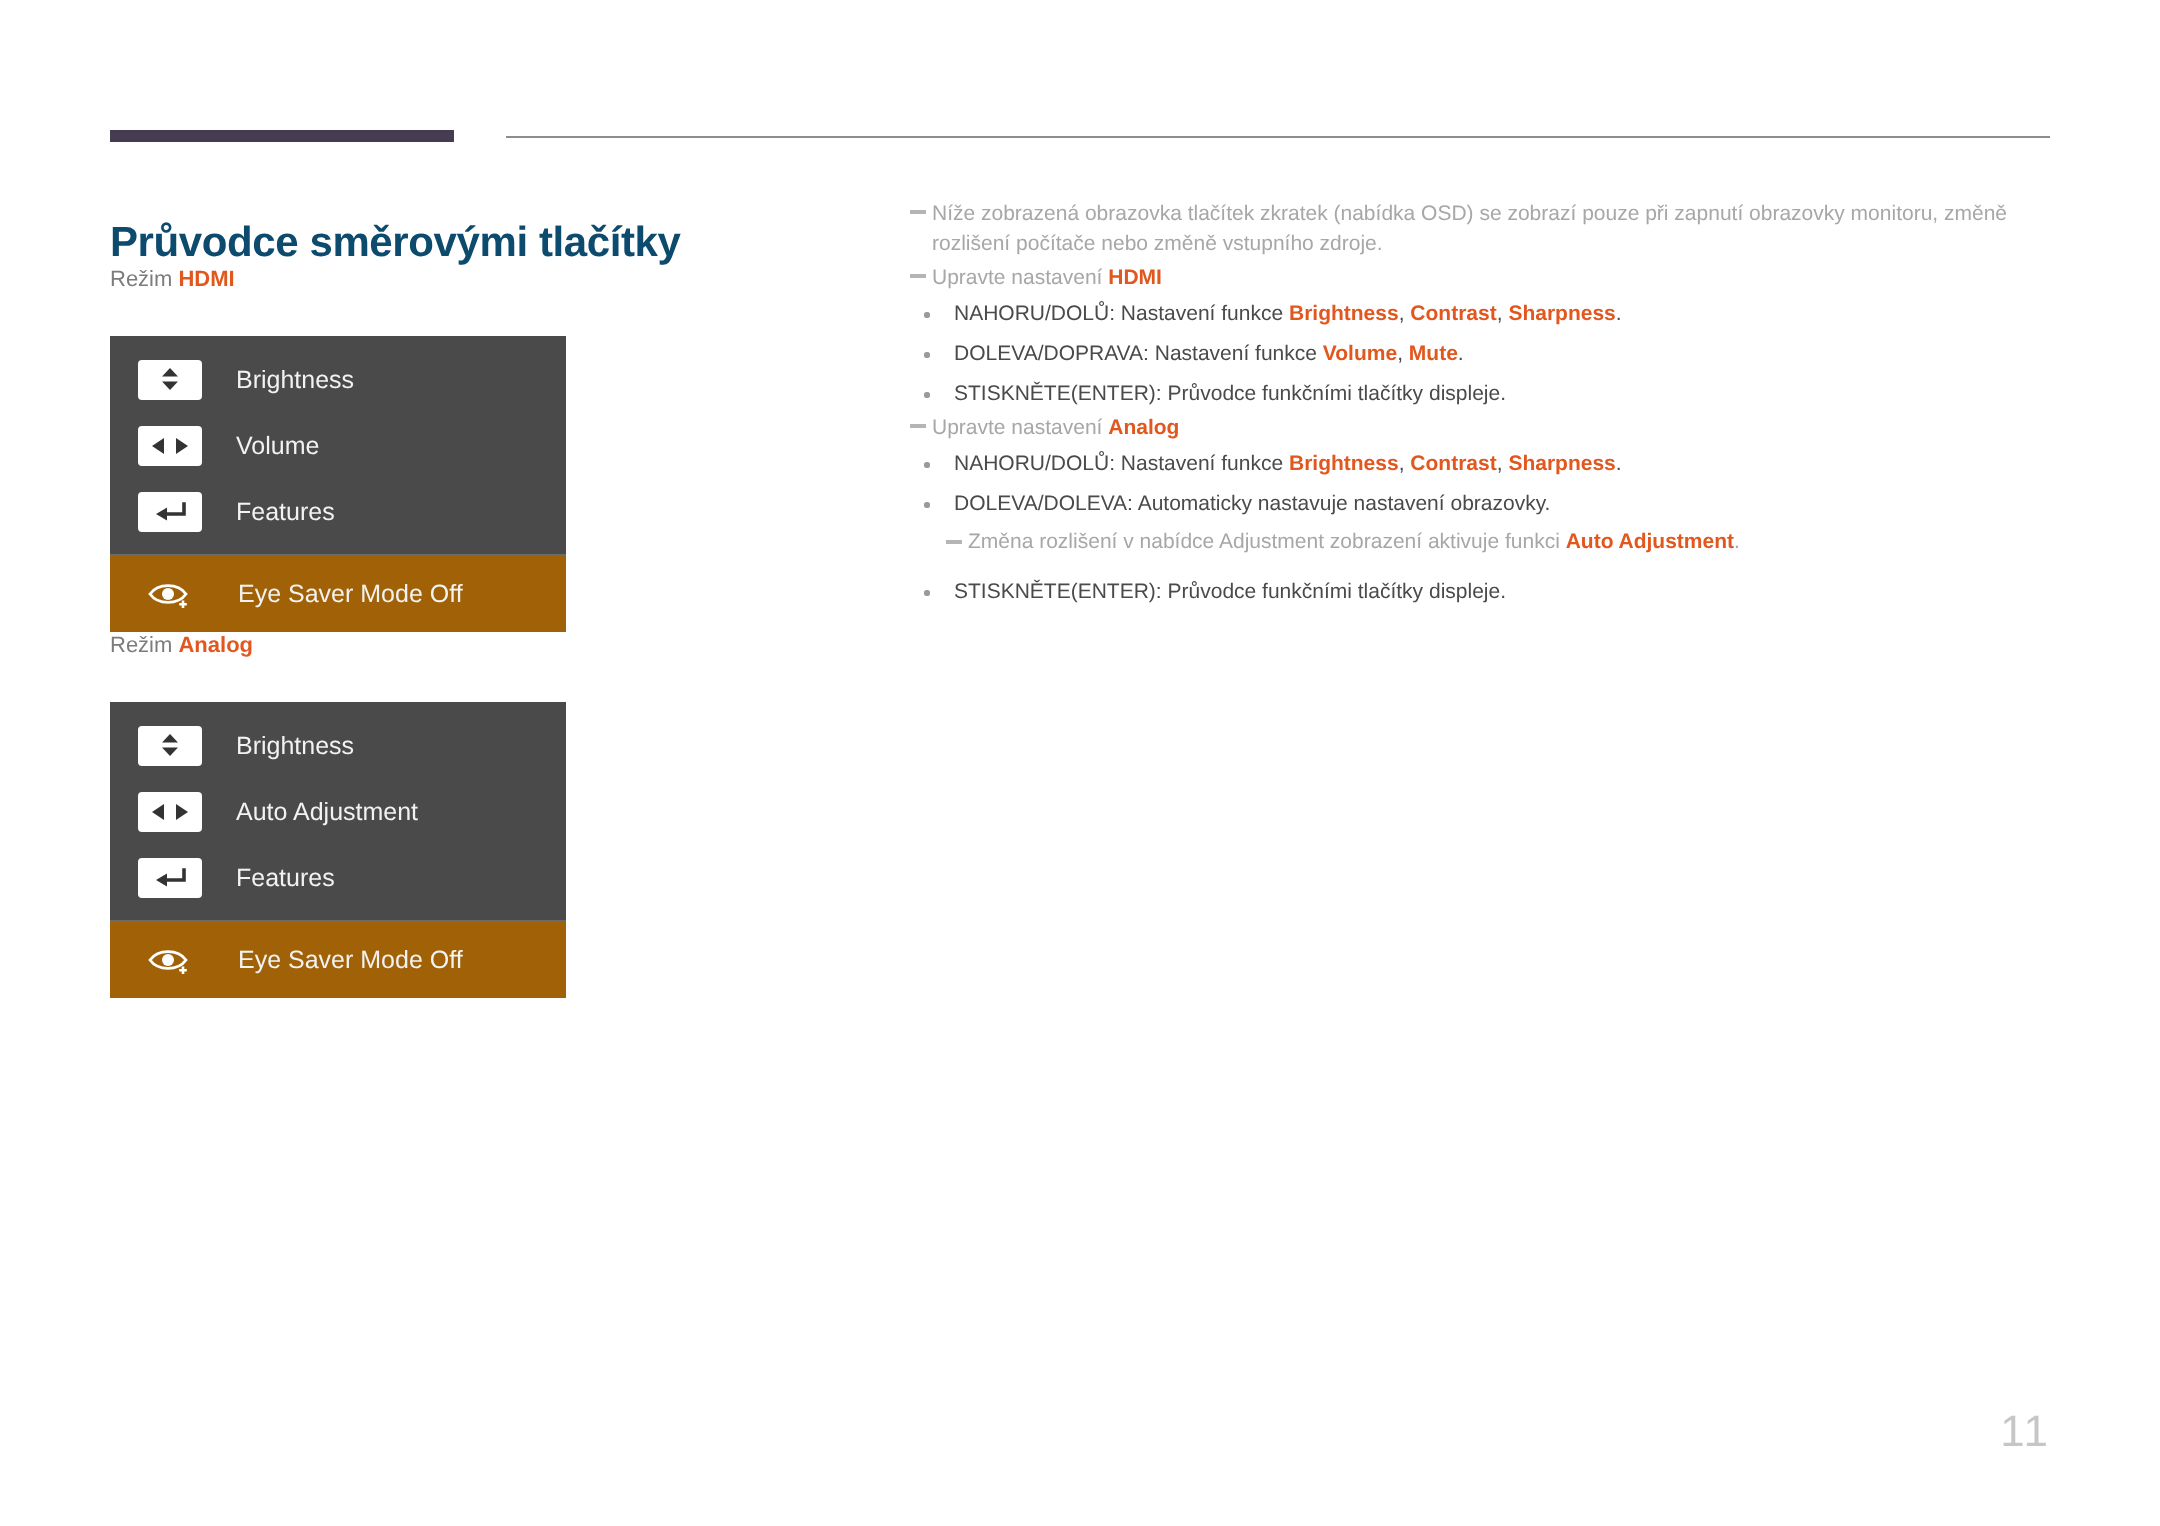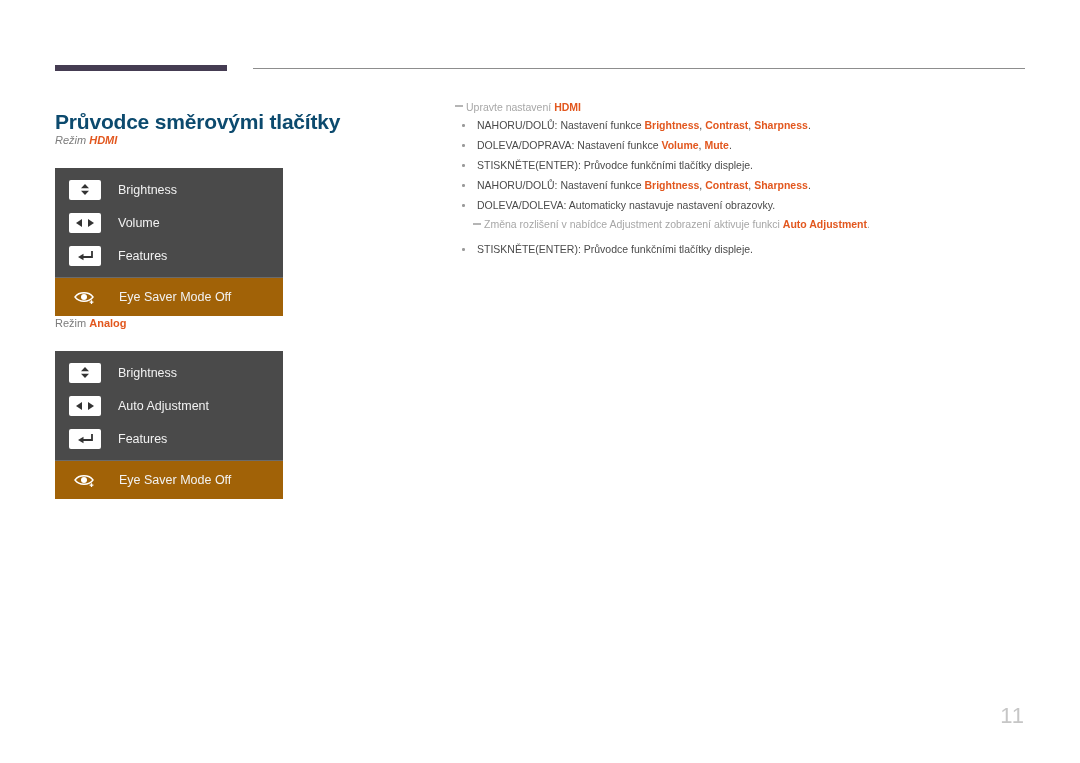--- a/index.html
+++ b/index.html
@@ -54,21 +54,21 @@
   .mode-label {
     position: absolute;
     font-size: 11px;
     color: #7c7c7c;
     white-space: nowrap;
   }
   .mode-label .mode-value {
     color: #e2571e;
     font-weight: bold;
   }
-  #mode-label-hdmi { left: 55px; top: 134px; font-style: italic; }
+  #mode-label-hdmi { left: 55px; top: 134px; }
   #mode-label-analog { left: 55px; top: 317px; }
 
   
   .osd-box {
     position: absolute;
     background: #4a4a4a;
     width: 228px;
     box-sizing: border-box;
     padding: 0;
   }
@@ -305,37 +305,44 @@
         <circle cx="12" cy="9" r="3" fill="#ffffff"></circle>
         <path d="M19.5 12.2 V16 M17.6 14.1 H21.4" stroke="#ffffff" stroke-width="1.3"></path>
       </svg>
     </span>
     <span class="osd-label">Eye Saver Mode Off</span>
   </div>
 </div>
 
 <div id="body-column">
 
+  <div class="note">
+    <span>Níže zobrazená obrazovka tlačítek zkratek (nabídka OSD) se zobrazí pouze při zapnutí obrazovky monitoru, změně rozlišení</span>
+    <span>počítače nebo změně vstupního zdroje.</span>
+  </div>
 
   <div class="note tight">
     <span>Upravte nastavení </span><span class="hl">HDMI</span>
   </div>
 
   <div class="bullet">
     <span>NAHORU/DOLŮ: Nastavení funkce </span><span class="hl">Brightness</span><span>, </span><span class="hl">Contrast</span><span>, </span><span class="hl">Sharpness</span><span>.</span>
   </div>
 
   <div class="bullet">
     <span>DOLEVA/DOPRAVA: Nastavení funkce </span><span class="hl">Volume</span><span>, </span><span class="hl">Mute</span><span>.</span>
   </div>
 
   <div class="bullet">
     <span>STISKNĚTE(ENTER): Průvodce funkčními tlačítky displeje.</span>
   </div>
 
+  <div class="note tight">
+    <span>Upravte nastavení </span><span class="hl">Analog</span>
+  </div>
 
   <div class="bullet">
     <span>NAHORU/DOLŮ: Nastavení funkce </span><span class="hl">Brightness</span><span>, </span><span class="hl">Contrast</span><span>, </span><span class="hl">Sharpness</span><span>.</span>
   </div>
 
   <div class="bullet">
     <span>DOLEVA/DOLEVA: Automaticky nastavuje nastavení obrazovky.</span>
   </div>
 
   <div class="subnote">

